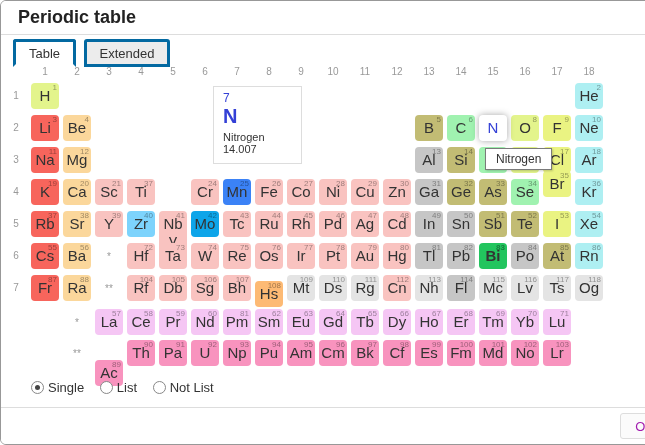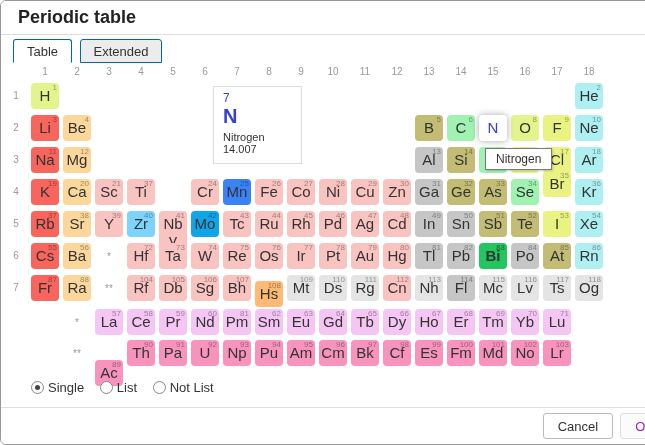--- a/index.html
+++ b/index.html
@@ -1,21 +1,21 @@
 <!DOCTYPE html>
 <html><head>
 <meta charset="utf-8">
 <style>
   html,body{margin:0;padding:0;background:#fff;font-family:"Liberation Sans",sans-serif;}
   .dialog{position:relative;width:643px;height:443px;margin:0;background:#fff;border:1px solid #989898;border-radius:6px;overflow:hidden;box-sizing:content-box;padding-left:37px;}
   .header{position:absolute;top:0;left:0;right:0;height:33px;border-bottom:1px solid #ddd;background:#fff;}
   .title{position:absolute;left:17px;top:6px;font-size:18px;font-weight:bold;color:#222;}
   .close{position:absolute;right:10px;top:6px;font-size:16px;color:#aaa;cursor:pointer;line-height:16px;}
   .tabs{position:absolute;top:38px;left:12px;height:23px;}
-  .tab{display:inline-block;padding:4px 13px 3px 13px;font-size:13px;color:#333;background:#ececec;border:1px solid #0369a1;border-radius:3px 3px 0 0;margin-right:3px;cursor:pointer;}
+  .tab{display:inline-block;padding:4px 13px 3px 13px;font-size:13px;color:#333;background:#ececec;border:3px solid #0369a1;border-radius:3px 3px 0 0;margin-right:3px;cursor:pointer;}
   .tab.active{background:#fff;border-bottom-color:#fff;}
   .grid{position:absolute;left:0;top:0;width:645px;height:445px;}
   .glabel{position:absolute;width:28px;text-align:center;font-size:10px;color:#999;}
   .plabel{position:absolute;width:14px;text-align:center;font-size:10px;color:#999;}
   .cell{position:absolute;width:28px;height:26px;border-radius:4px;text-align:center;font-size:15px;line-height:26px;color:#333;cursor:pointer;}
   .cell .num{position:absolute;top:1px;right:2px;font-size:8px;line-height:8px;color:rgba(0,0,0,0.38);}
   .cell.sel{background:#fff !important;color:#3440d6;box-shadow:0 0 7px rgba(0,0,0,0.35);z-index:5;}
   .marker{position:absolute;width:28px;text-align:center;font-size:10px;color:#999;}
   .detail-card{position:absolute;left:212px;top:85px;width:89px;height:78px;background:#fff;border:1px solid #ddd;box-sizing:border-box;padding:5px 9px;z-index:4;}
   .dc-num{font-size:12px;color:#3440d6;line-height:13px;}
@@ -203,16 +203,15 @@
       <div class="cell" style="left: 542px; top: 339px; background: rgb(248, 147, 190);"><span class="num">103</span><span>Lr</span></div>
     </div>
 
   <div class="modes">
     <span class="mode"><span class="radio checked"></span><span>Single</span></span>
     <span class="mode"><span class="radio"></span><span>List</span></span>
     <span class="mode"><span class="radio"></span><span>Not List</span></span>
   </div>
 
   <div class="footer">
-    <button class="btn btn-cancel">Cancel</button>
     <button class="btn btn-ok" disabled="">OK</button>
   </div>
 </div>
 
 </body></html>

